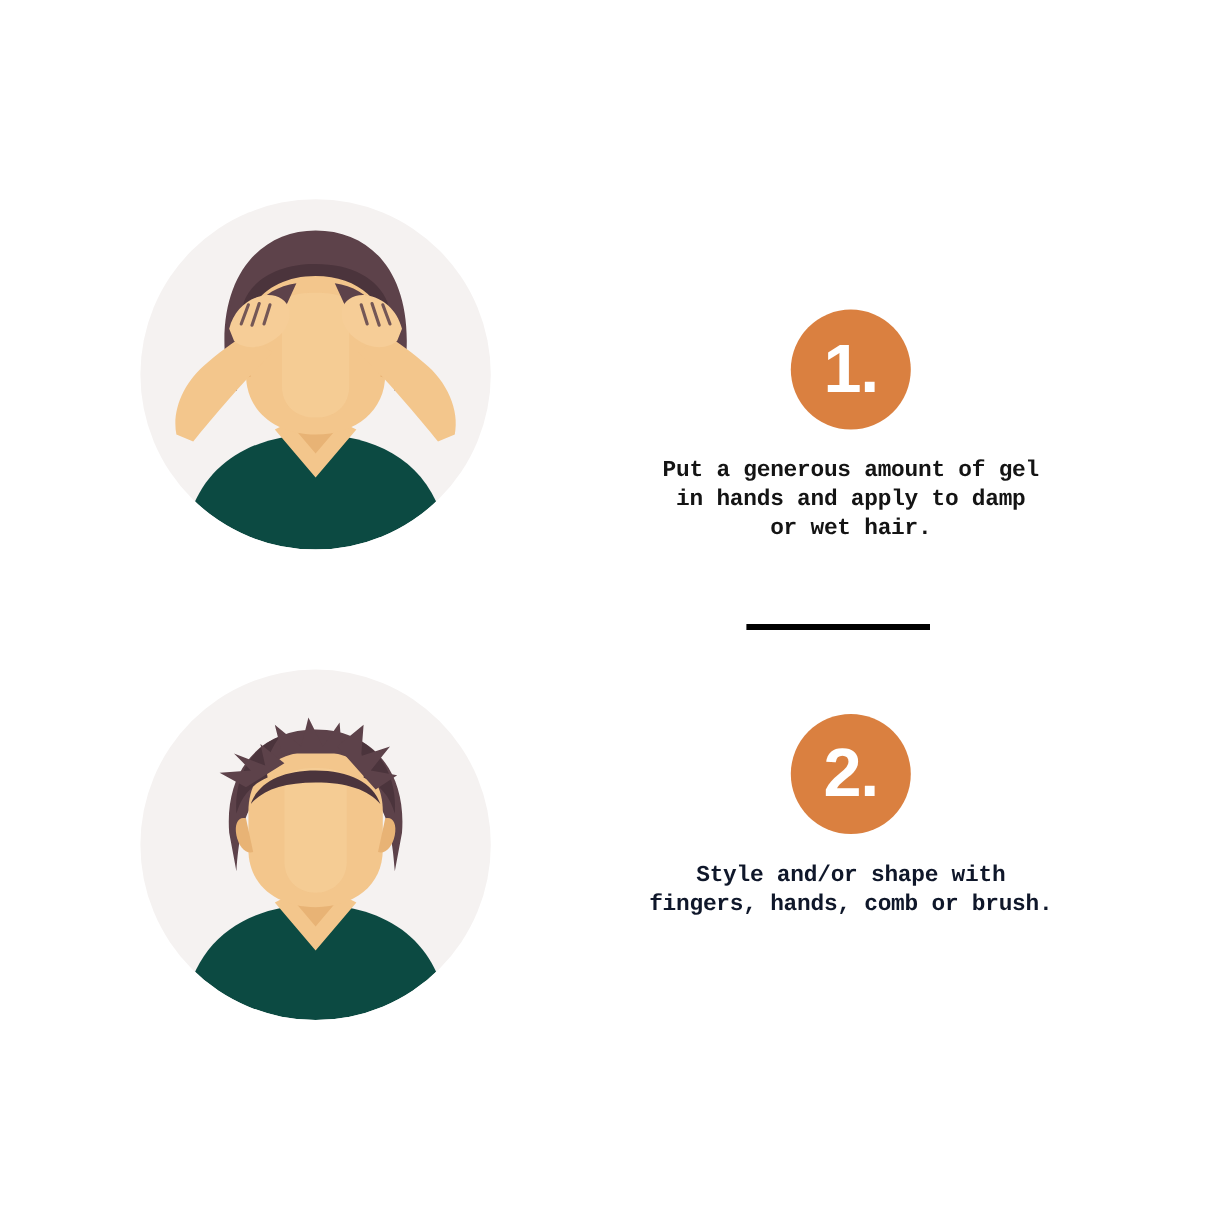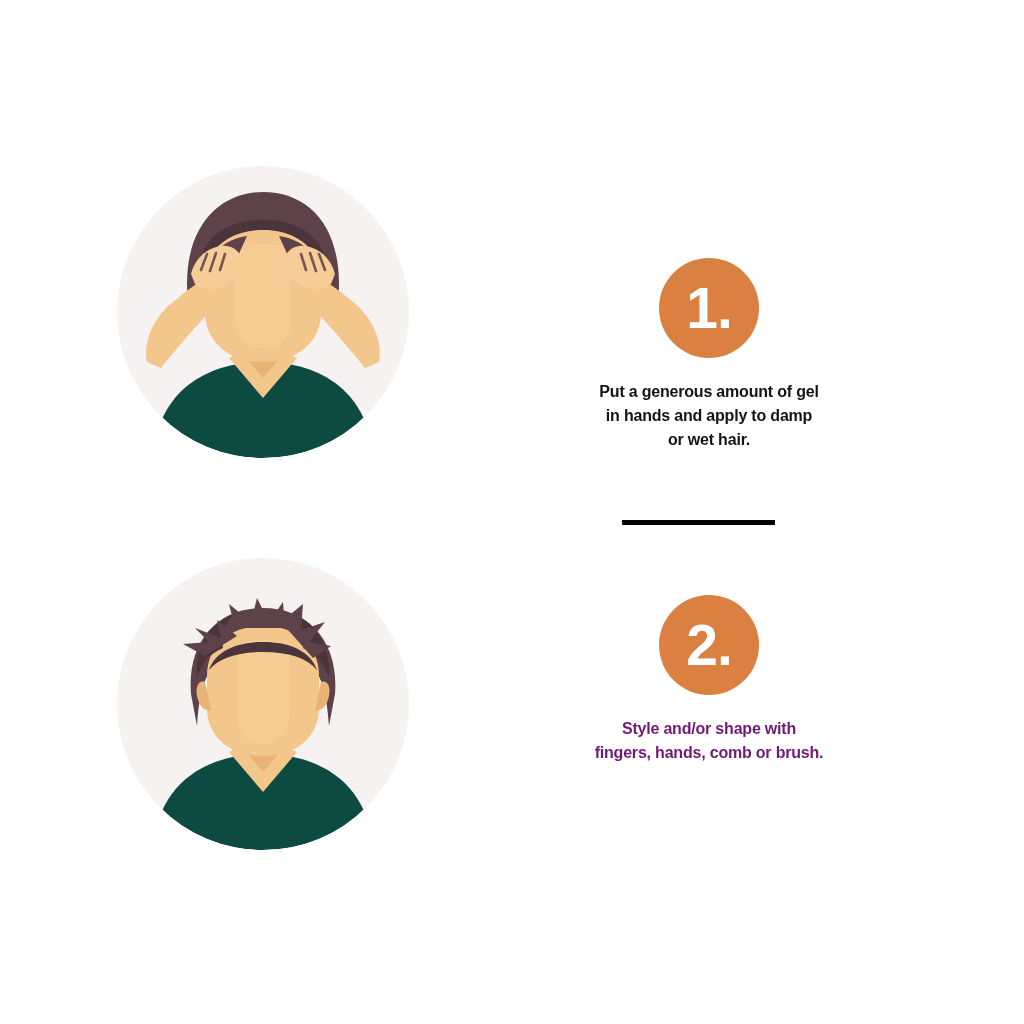--- a/index.html
+++ b/index.html
@@ -81,23 +81,23 @@
     font-family: "Liberation Sans", sans-serif;
     font-weight: bold;
     font-size: 57px;
     line-height: 1;
     letter-spacing: -1px;
   }
 
   .step-text {
     margin-top: 22px;
     color: #141414;
-    font-family: Liberation Sans, sans-serif;
+    font-family: Liberation Mono, monospace;
     font-weight: bold;
-    font-size: 16px;
+    font-size: 19px;
     line-height: 24px;
     letter-spacing: -0.2px;
     white-space: pre-line;
   }
 
   
   .divider {
     position: absolute;
     left: 622px;
     top: 520px;
@@ -220,21 +220,21 @@
       </div>
       <div class="step-text" style="color: rgb(20, 20, 20);">Put a generous amount of gel
 in hands and apply to damp
 or wet hair.</div>
     </div>
 
     <div class="step-block block-2">
       <div class="badge" style="background: rgb(218, 128, 64);">
         <div class="badge-num">2.</div>
       </div>
-      <div class="step-text" style="color: #701a75;">Style and/or shape with
+      <div class="step-text" style="color: #0f172a;">Style and/or shape with
 fingers, hands, comb or brush.</div>
     </div>
 
   </div>
 
   <div class="divider" style="background: rgb(0, 0, 0);"></div>
 
 </div>
 
 </body></html>

